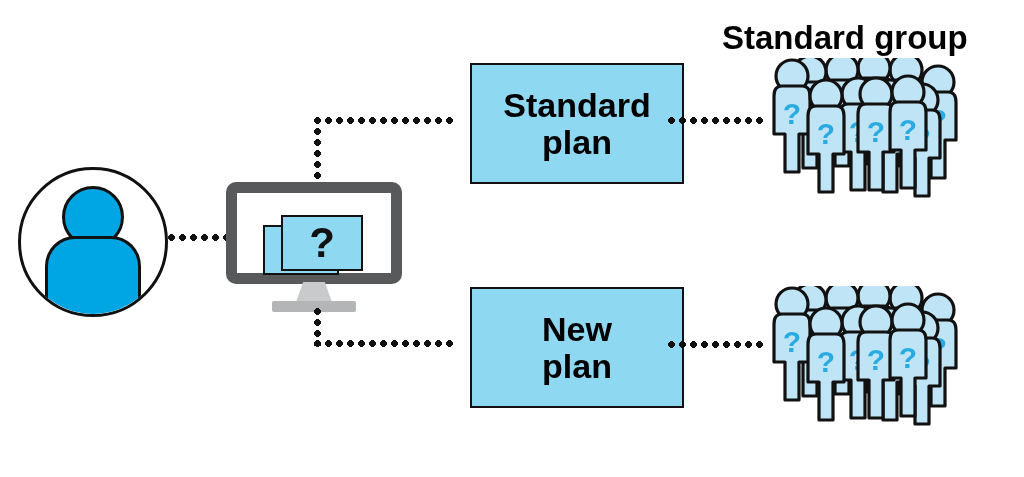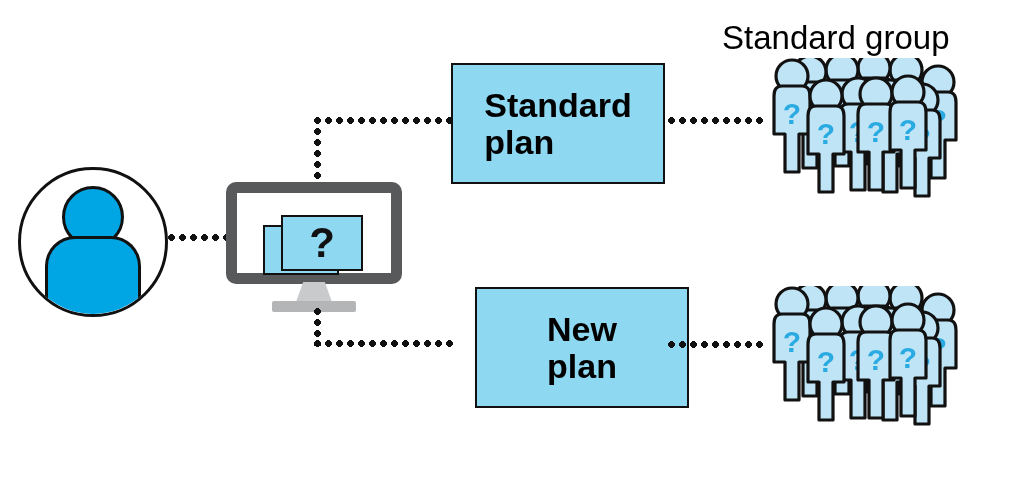--- a/index.html
+++ b/index.html
@@ -134,37 +134,38 @@
   .plan-box {
     position: absolute;
     width: 214px;
     height: 121px;
     background: #8ed8f2;
     border: 2px solid #111111;
     box-sizing: border-box;
     display: flex;
     align-items: center;
     justify-content: center;
-    text-align: left;
+    text-align: center;
+    margin-left: 19px;
   }
   .plan-label {
     font-size: 34px;
     font-weight: bold;
     color: #000000;
     line-height: 1.08;
     white-space: pre-line;
   }
   #plan-standard { left: 451px; top: 63px; }
-  #plan-new      { left: 475px; top: 287px; }
+  #plan-new      { left: 451px; top: 287px; }
 
   
   .group-title {
     position: absolute;
     font-size: 33px;
-    font-weight: normal;
+    font-weight: bold;
     color: #000000;
     white-space: nowrap;
   }
   #title-standard { left: 722px; top: 19px; }
   #title-test     { left: 768px; top: 245px; }
 
   
   .crowd {
     position: absolute;
     width: 200px;

